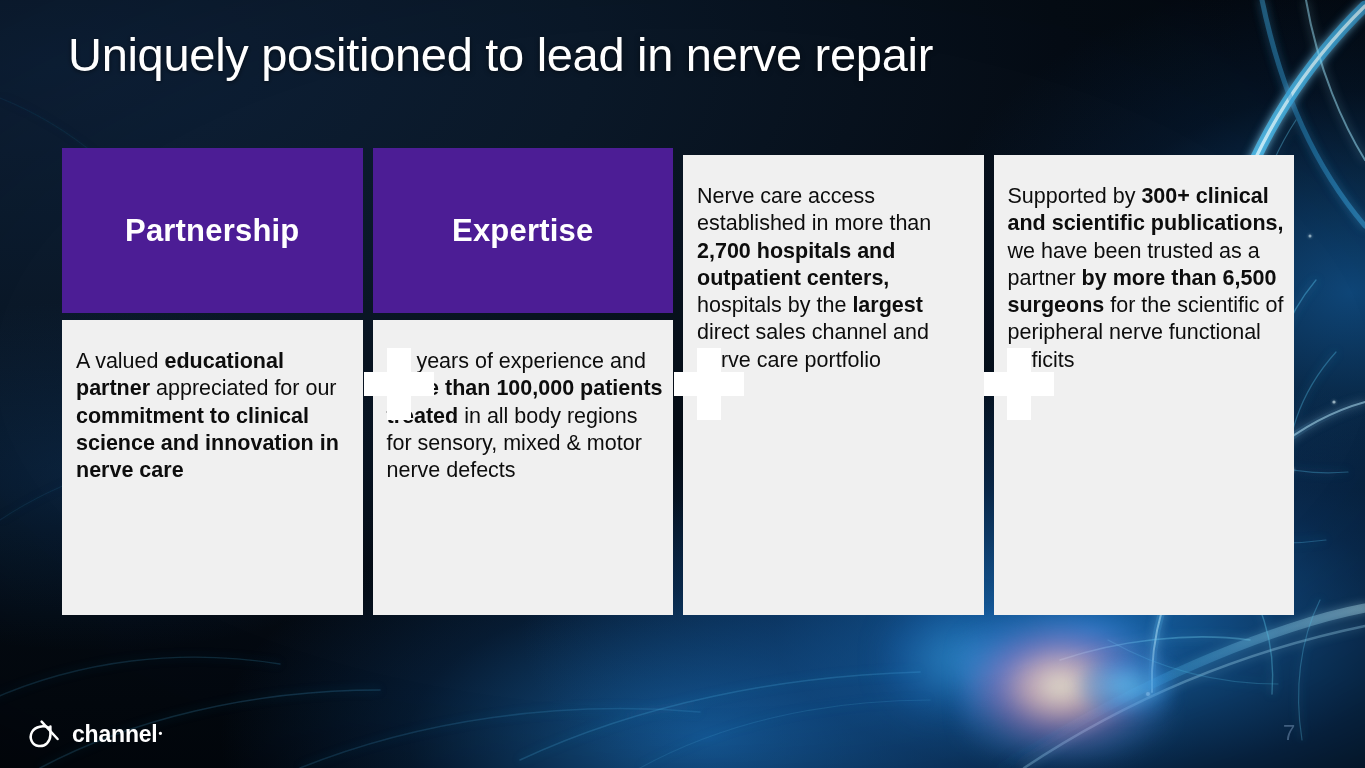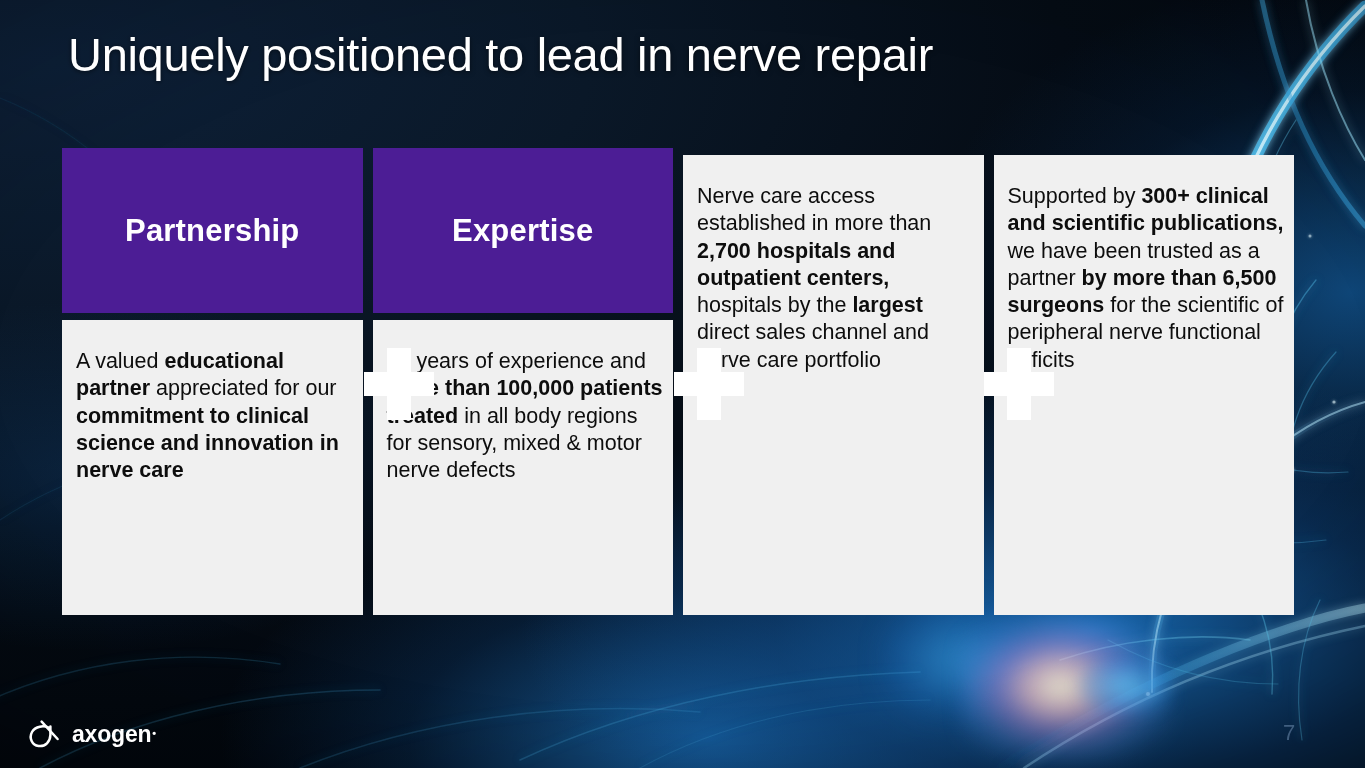--- a/index.html
+++ b/index.html
@@ -317,18 +317,18 @@
   <div class="logo">
     <svg class="logo-mark" viewBox="0 0 36 40">
       <g fill="none" stroke="#ffffff" stroke-width="2.5" stroke-linecap="round">
         <path d="M22.5 13.8 C16.8 11.2, 8.2 12.0, 5.0 18.0
                  C1.8 24.0, 5.0 31.2, 11.6 32.0
                  C18.4 32.8, 23.2 27.6, 23.4 21.0
                  L23.4 12.5"></path>
         <path d="M14.6 7.6 L30.6 25.0"></path>
       </g>
     </svg>
-    <span class="logo-word"><span>axogen</span><span class="logo-tm">•</span></span>
+    <span class="logo-word"><span>channel</span><span class="logo-tm">•</span></span>
   </div>
 
   <div class="page-num">7</div>
 
 </div>
 
 </body></html>

